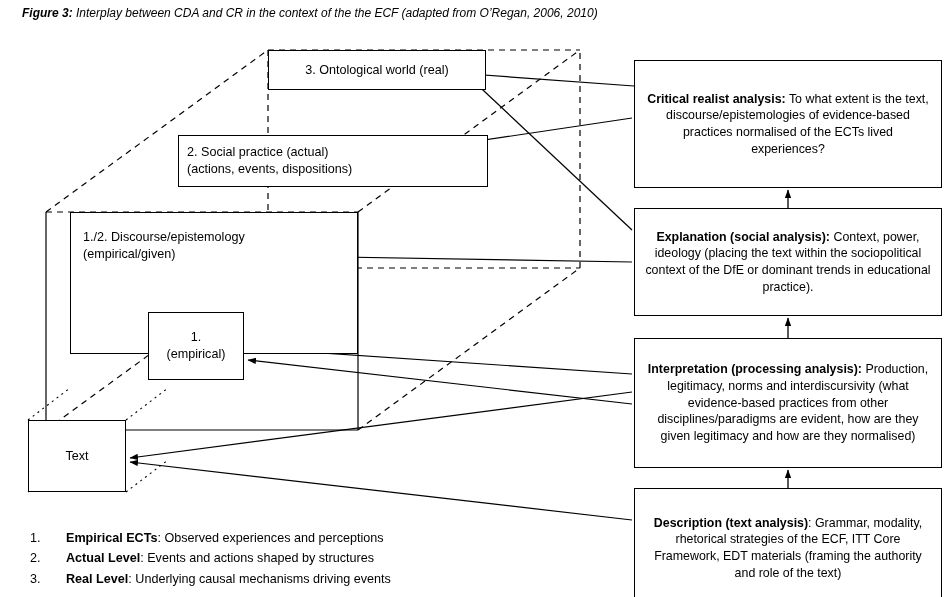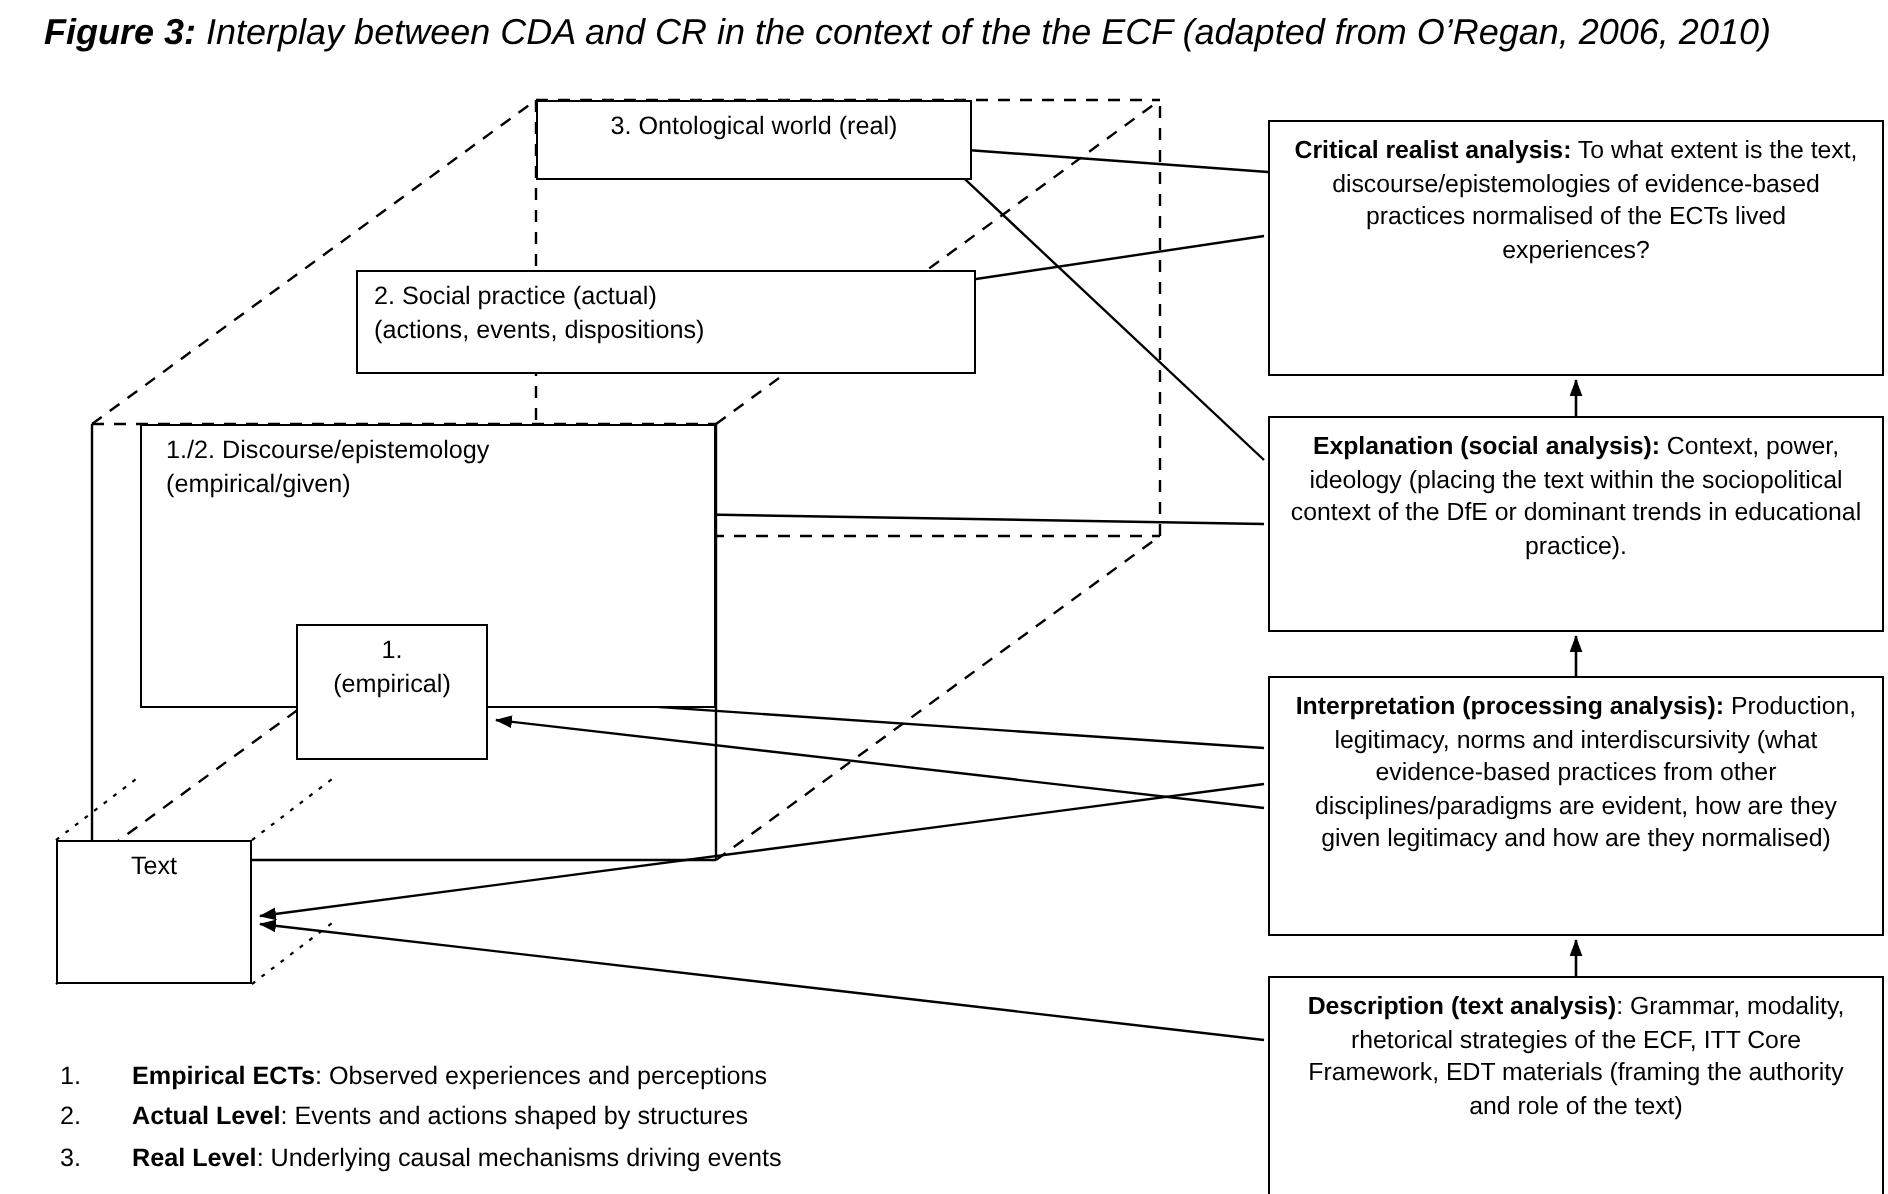--- a/index.html
+++ b/index.html
@@ -21,21 +21,21 @@
     width: 944px;
     height: 597px;
   }
 
   
   .caption {
     position: absolute;
     left: 22px;
     top: 6px;
     width: 910px;
-    font-size: 18px;
+    font-size: 12px;
     font-style: italic;
     white-space: nowrap;
   }
   .caption .lead {
     font-weight: bold;
     font-style: italic;
   }
 
   
   #lines {
@@ -46,20 +46,21 @@
     pointer-events: none;
   }
 
   
   .box {
     position: absolute;
     box-sizing: border-box;
     border: 1.3px solid #000;
     background: #ffffff;
     display: flex;
+    align-items: center;
     justify-content: center;
     text-align: center;
     font-size: 12.6px;
     line-height: 1.33;
     padding: 4px 8px;
   }
   .box.left-align {
     justify-content: flex-start;
     text-align: left;
   }
@@ -80,21 +81,21 @@
     left: 268px; top: 50px; width: 218px; height: 40px;
     font-size: 12.6px;
   }
   #box-social {
     left: 178px; top: 135px; width: 310px; height: 52px;
   }
   #box-discourse {
     left: 70px; top: 212px; width: 288px; height: 142px;
     align-items: flex-start;
     justify-content: flex-start;
-    padding: 4px 12px;
+    padding: 16px 12px;
   }
   #box-empirical {
     left: 148px; top: 312px; width: 96px; height: 68px;
   }
   #box-text {
     left: 28px; top: 420px; width: 98px; height: 72px;
   }
 
   
   #box-critical {

